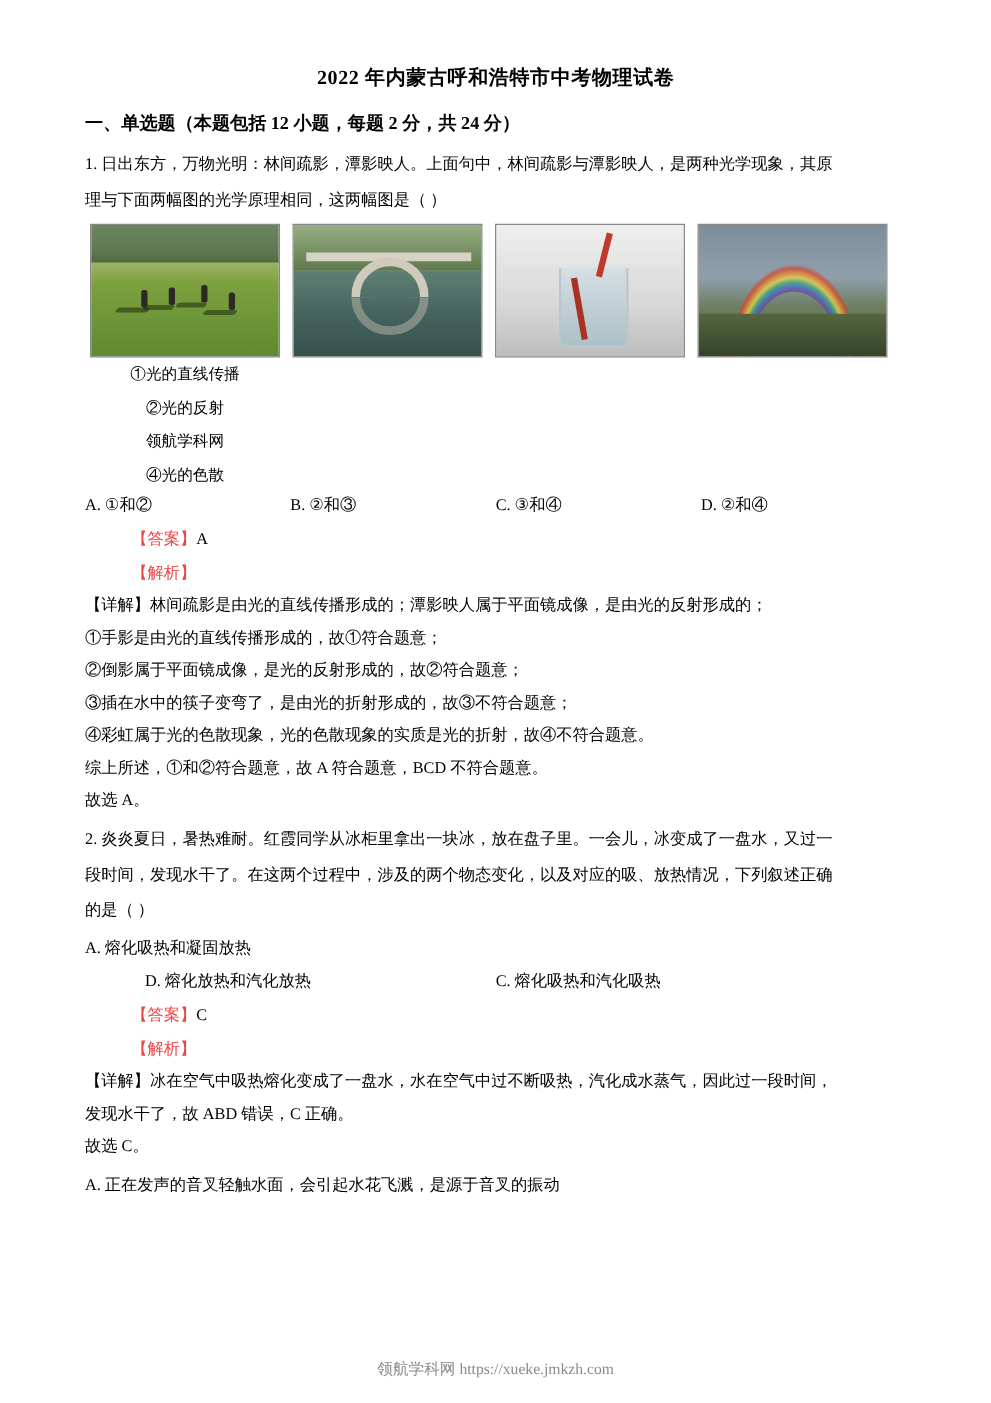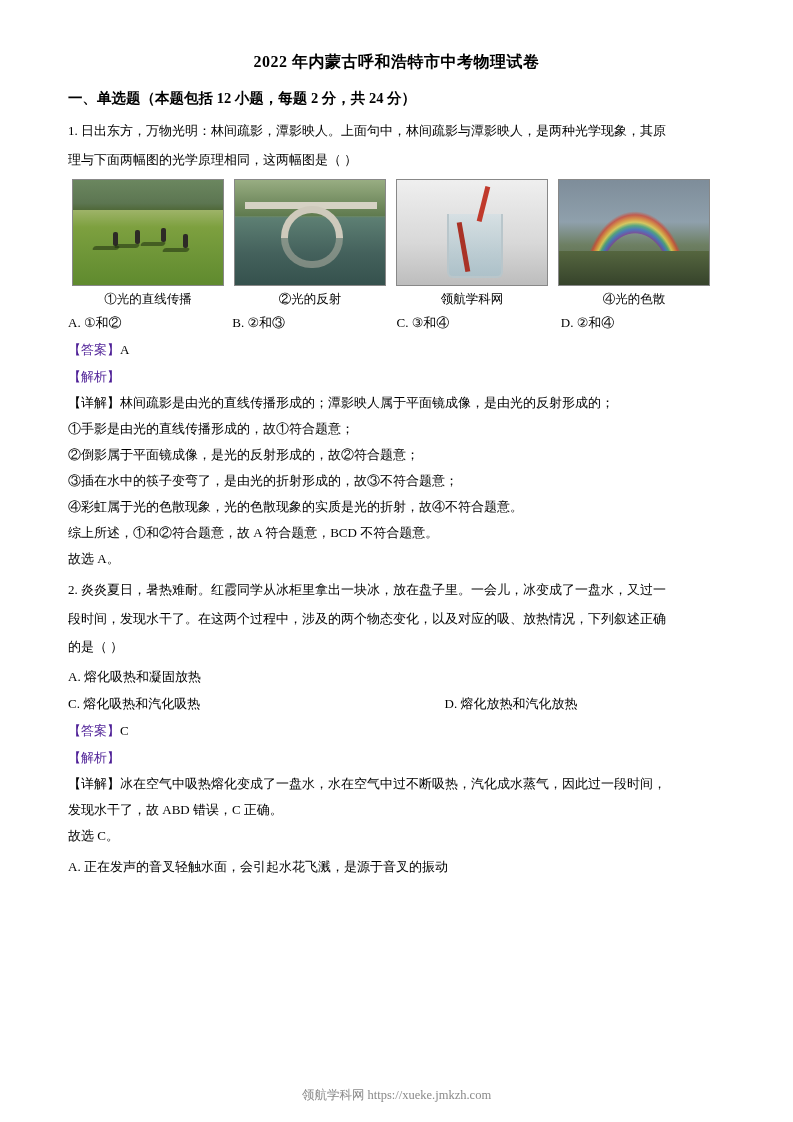--- a/index.html
+++ b/index.html
@@ -46,39 +46,41 @@
     line-height: 26.5px;
     margin: 0 0 2px 0;
     text-align: justify;
   }
   .answer-line, .analysis-line {
     font-size: 13px;
     line-height: 27px;
     margin: 0;
   }
   .tagblue {
-    color: #4c1d95;
+    color: #ef4444;
+    margin-left: 37px;
   }
   .images-row {
     display: flex;
     gap: 10px;
     margin: 6px 0 0 4px;
   }
   .img-box {
     width: 150px;
     height: 105px;
     border: 1px solid #888;
     position: relative;
     overflow: hidden;
   }
   .caption-row {
     display: flex;
     gap: 10px;
     margin: 5px 0 0 4px;
     font-size: 12.5px;
+    flex-direction: column;
   }
   .caption {
     width: 152px;
     text-align: center;
   }
   .opts-row {
     display: flex;
     margin: 2px 0 0 0;
     font-size: 13px;
     line-height: 26px;
@@ -293,22 +295,22 @@
 
   <div>
     <p class="q-stem">2. 炎炎夏日，暑热难耐。红霞同学从冰柜里拿出一块冰，放在盘子里。一会儿，冰变成了一盘水，又过一</p>
     <p class="q-stem">段时间，发现水干了。在这两个过程中，涉及的两个物态变化，以及对应的吸、放热情况，下列叙述正确</p>
     <p class="q-stem">的是（        ）</p>
 
     <div class="opts-2col">
       <div class="opt">A. 熔化吸热和凝固放热</div>
     </div>
     <div class="opts-2col">
+      <div class="opt second">D. 熔化放热和汽化放热</div>
       <div class="opt">C. 熔化吸热和汽化吸热</div>
-      <div class="opt second">D. 熔化放热和汽化放热</div>
     </div>
 
     <p class="answer-line">
       <span class="tagblue">【答案】</span><span>C</span>
     </p>
     <p class="analysis-line tagblue">【解析】</p>
     <p class="line">【详解】冰在空气中吸热熔化变成了一盘水，水在空气中过不断吸热，汽化成水蒸气，因此过一段时间，</p>
     <p class="line">发现水干了，故 ABD 错误，C 正确。</p>
     <p class="line">故选 C。</p>
   </div>

